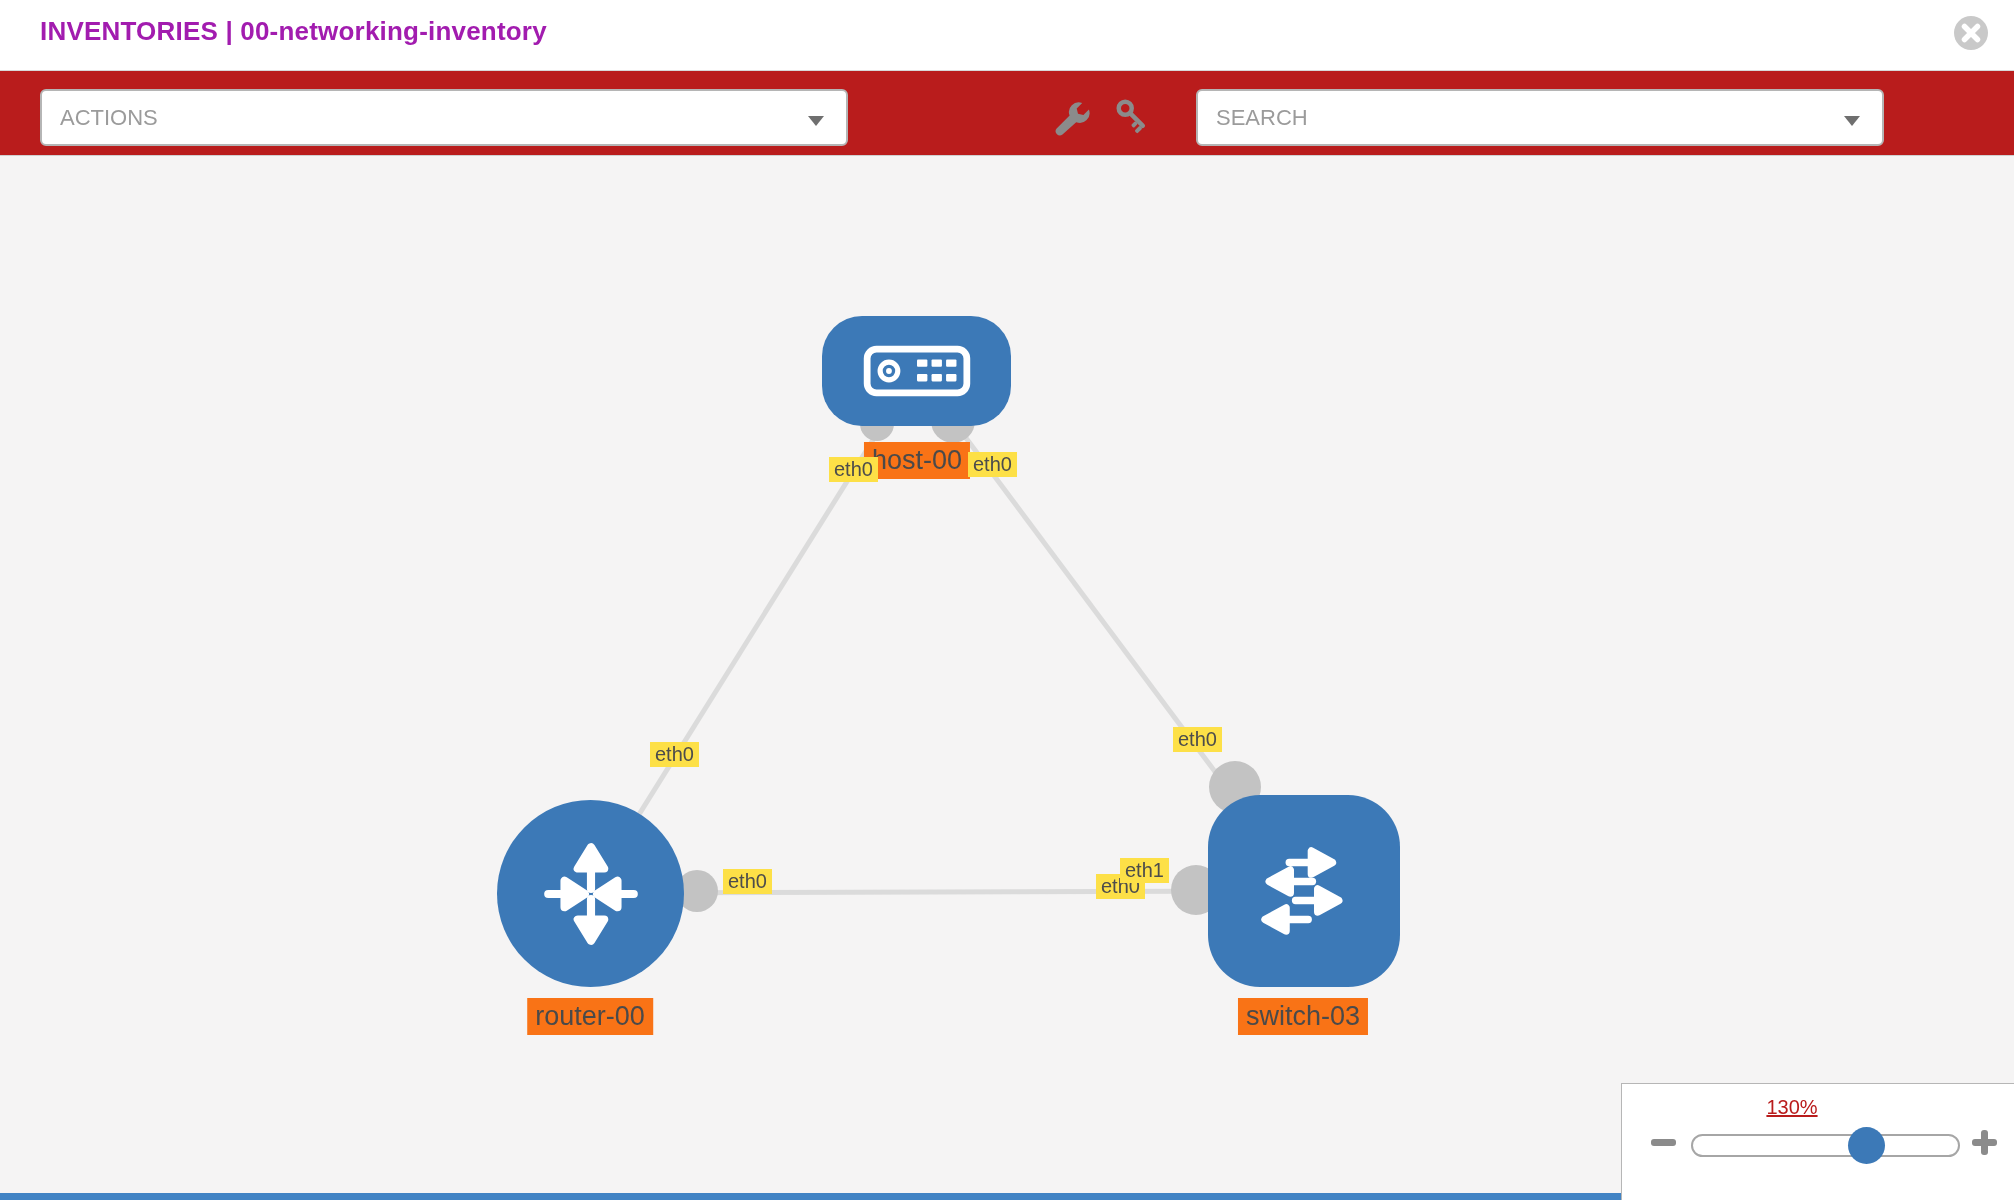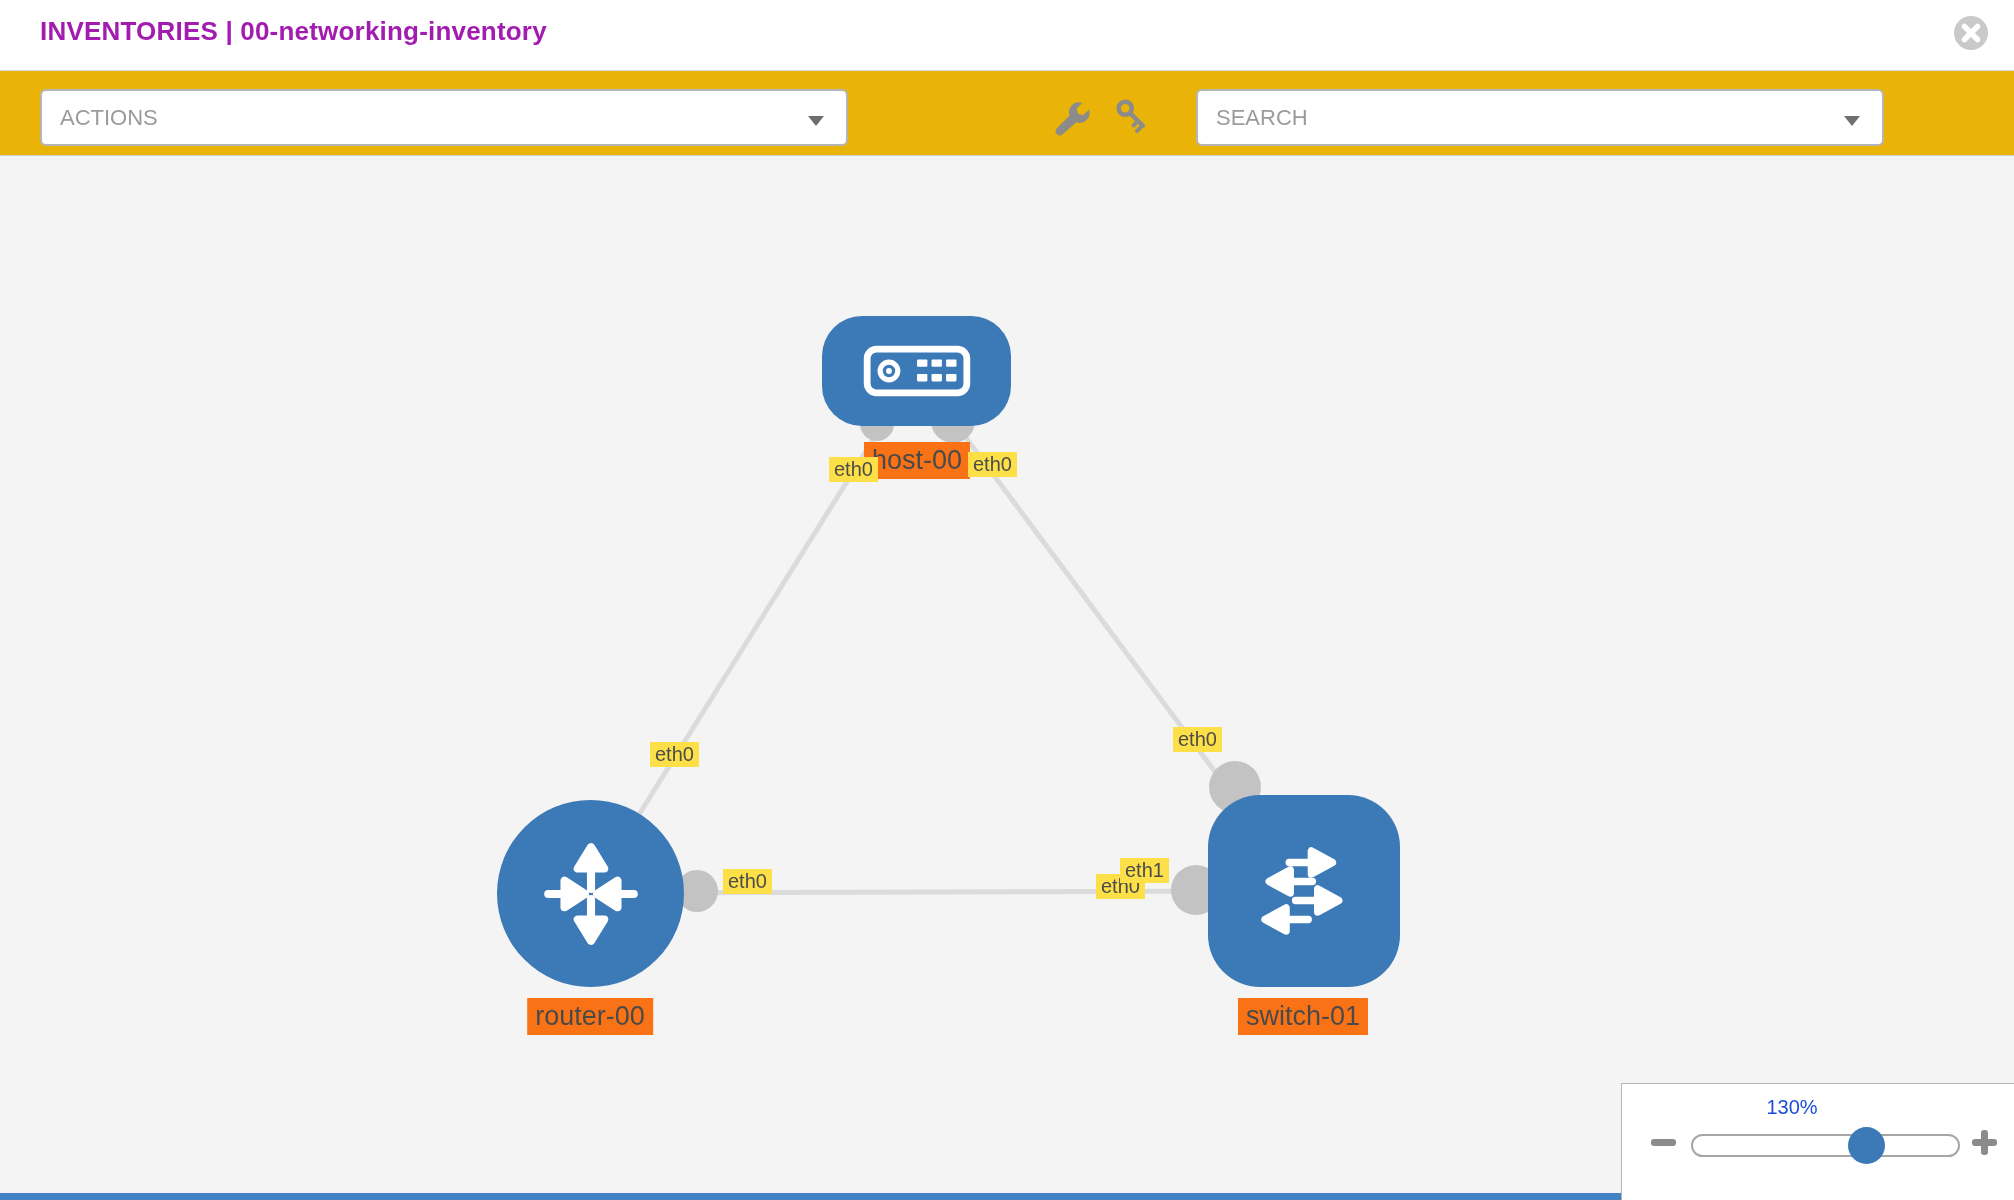--- a/index.html
+++ b/index.html
@@ -6,21 +6,21 @@
   html,body { background:#ffffff; }
   body { font-family:"Liberation Sans", sans-serif; }
   .app { position:relative; width:2014px; height:1200px; overflow:hidden; background:#ffffff; }
 
   
   .header { position:absolute; left:0; top:0; width:2014px; height:70px; background:#ffffff; }
   .page-title { position:absolute; left:40px; top:16px; font-size:26px; font-weight:bold; color:#a21caf; letter-spacing:0.2px; }
   .close-btn { position:absolute; right:24px; top:14px; width:38px; height:38px; cursor:pointer; }
 
   
-  .toolbar { position:absolute; left:0; top:70px; width:2014px; height:86px; background:#eab308; border-top:1px solid #d8d8d8; border-bottom:1px solid #cfcfcf; }
+  .toolbar { position:absolute; left:0; top:70px; width:2014px; height:86px; background:#b91c1c; border-top:1px solid #d8d8d8; border-bottom:1px solid #cfcfcf; }
   .select-box { position:absolute; height:57px; background:#ffffff; border:2px solid #b5b5b5; border-radius:6px; display:flex; align-items:center; cursor:pointer; }
   .select-box .label { font-size:22px; color:#9b9b9b; padding-left:18px; }
   .actions-select { left:40px; top:18px; width:808px; }
   .search-select { left:1196px; top:18px; width:688px; }
   .caret { position:absolute; right:22px; top:25px; width:0; height:0; border-left:8px solid transparent; border-right:8px solid transparent; border-top:10px solid #6f6f6f; }
   .tool-icon { position:absolute; top:27px; width:40px; height:40px; cursor:pointer; }
   .wrench { left:1050px; }
   .key { left:1113px; }
 
   
@@ -41,21 +41,21 @@
   .chip-host-left { left:829px; top:301px; }
   .chip-host-right { left:968px; top:296px; }
   .chip-diag-router { left:650px; top:586px; }
   .chip-diag-switch { left:1173px; top:571px; }
   .chip-horiz-router { left:723px; top:713px; }
   .chip-switch-eth0-under { left:1096px; top:718px; }
   .chip-switch-eth1 { left:1120px; top:702px; }
 
   
   .zoom-panel { position:absolute; left:1621px; top:1083px; width:394px; height:118px; background:#ffffff; border:1px solid #b6b6b6; }
-  .zoom-value { position:absolute; left:0; top:12px; width:340px; text-align:center; font-size:20px; color:#1d4ed8; }
+  .zoom-value { position:absolute; left:0; top:12px; width:340px; text-align:center; font-size:20px; color:#b91c1c;text-decoration:underline; }
   .zoom-minus { position:absolute; left:29px; top:55px; width:25px; height:7px; border-radius:3px; background:#8b8b8b; cursor:pointer; }
   .zoom-track { position:absolute; left:69px; top:50px; width:269px; height:23px; border:2px solid #a6a6a6; border-radius:12px; background:#ffffff; cursor:pointer; }
   .zoom-thumb { position:absolute; left:155px; top:-9px; width:37px; height:37px; border-radius:50%; background:#3c79b7; cursor:pointer; }
   .zoom-plus { position:absolute; left:350px; top:46px; width:25px; height:25px; cursor:pointer; }
   .zoom-plus .h { position:absolute; left:0; top:9px; width:25px; height:7px; border-radius:3px; background:#8b8b8b; }
   .zoom-plus .v { position:absolute; left:9px; top:0; width:7px; height:25px; border-radius:3px; background:#8b8b8b; }
 
   .bottom-accent { position:absolute; left:0; top:1193px; width:1621px; height:7px; background:#4183c4; }
 </style>
 </head>
@@ -149,21 +149,21 @@
           <line x1="47" y1="64" x2="70" y2="64"></line>
           <polygon points="68,53 68,75 88,64"></polygon>
           <line x1="59" y1="82" x2="36" y2="82"></line>
           <polygon points="38,71 38,93 18,82"></polygon>
         </g>
       </svg>
     </div>
 
     <div class="node-label label-host">host-00</div>
     <div class="node-label label-router">router-00</div>
-    <div class="node-label label-switch">switch-01</div>
+    <div class="node-label label-switch">switch-03</div>
 
     <div class="iface-chip chip-host-left">eth0</div>
     <div class="iface-chip chip-host-right">eth0</div>
     <div class="iface-chip chip-diag-router">eth0</div>
     <div class="iface-chip chip-diag-switch">eth0</div>
     <div class="iface-chip chip-horiz-router">eth0</div>
     <div class="iface-chip chip-switch-eth0-under">eth0</div>
     <div class="iface-chip chip-switch-eth1">eth1</div>
   </div>
 

